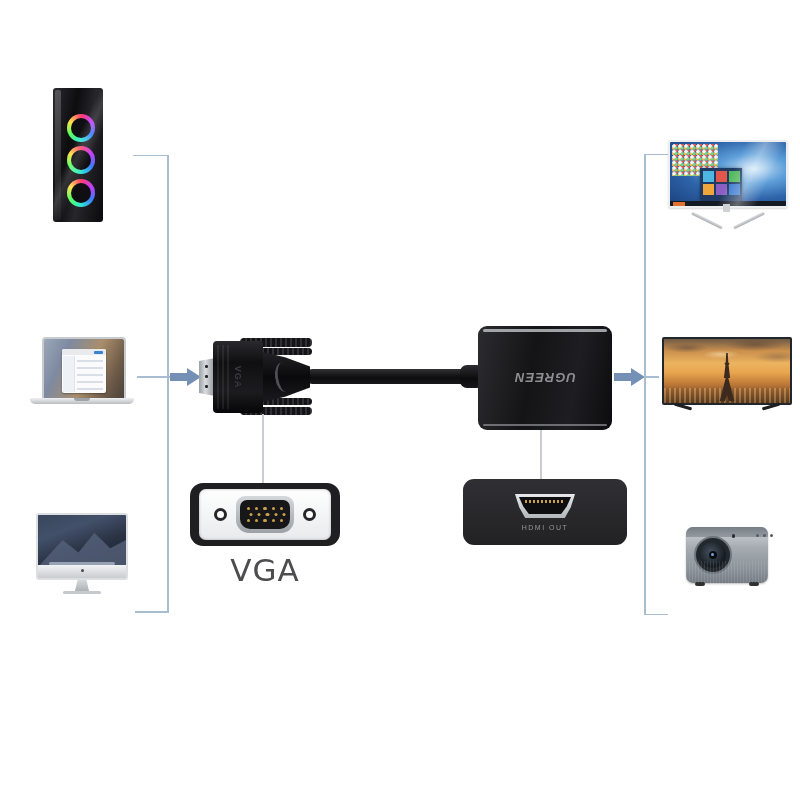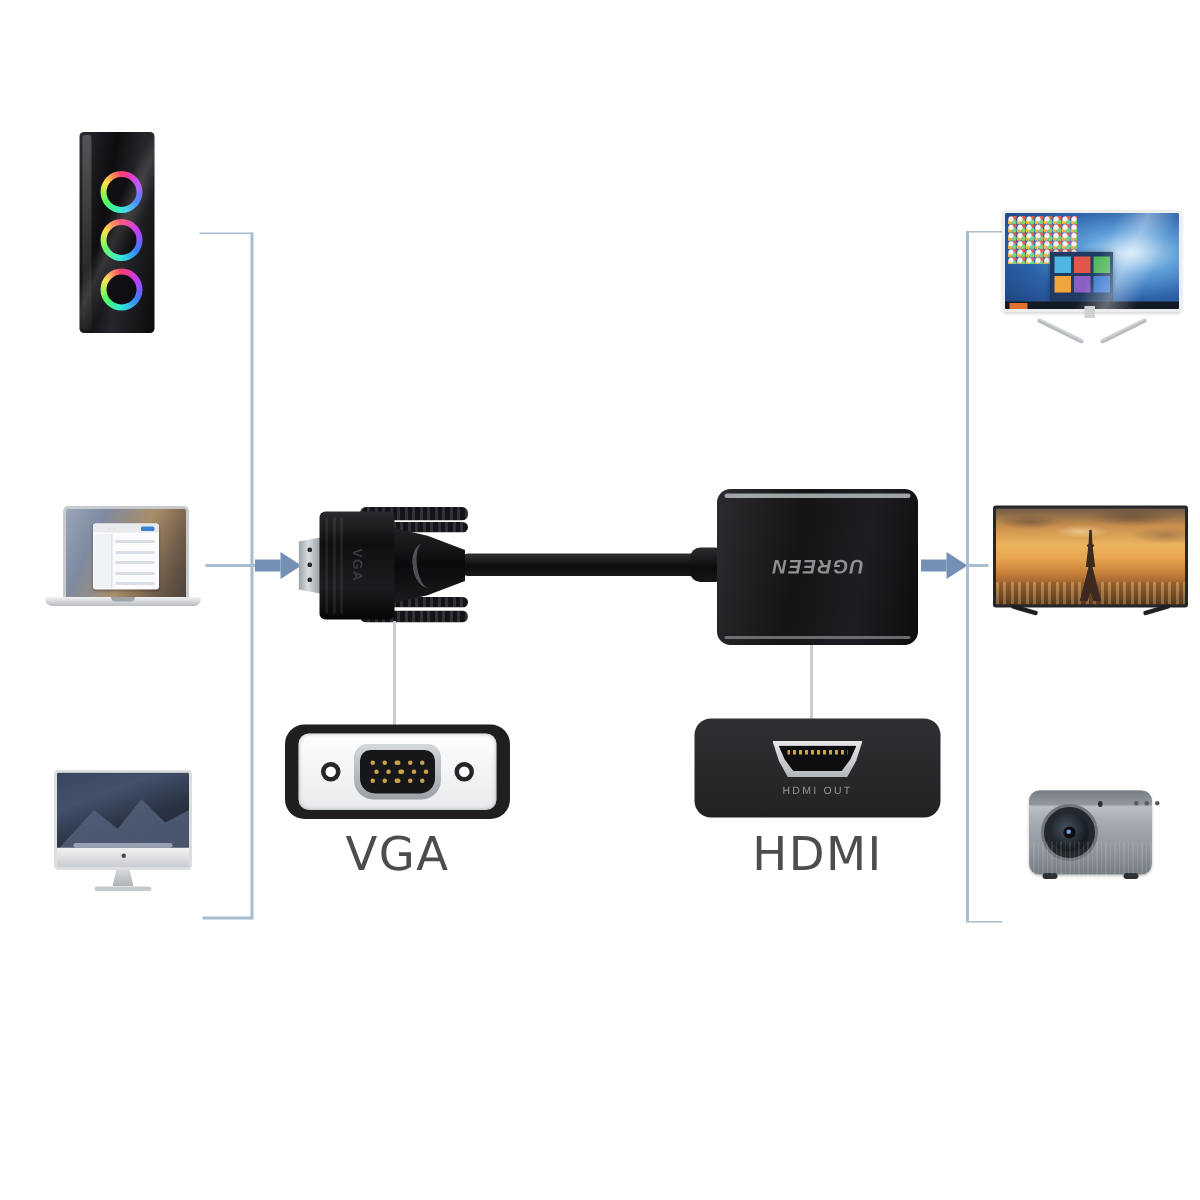--- a/index.html
+++ b/index.html
@@ -301,21 +301,20 @@
   </div>
 
   <div class="abs hdmi-closeup">
     <div class="hdmi-port"></div>
     <div class="hdmi-slot"></div>
     <div class="hdmi-pins"></div>
     <div class="hdmi-marking">HDMI OUT</div>
   </div>
 
   <div class="big-label label-vga">VGA</div>
-  <div class="big-label label-hdmi">HDMI</div>
 
   <div class="abs monitor">
     <div class="mon-bezel">
       <div class="mon-screen">
         <div class="mon-icons"></div>
         <div class="mon-start"></div>
         <div class="mon-taskbar"></div>
       </div>
     </div>
     <div class="mon-neck"></div>

